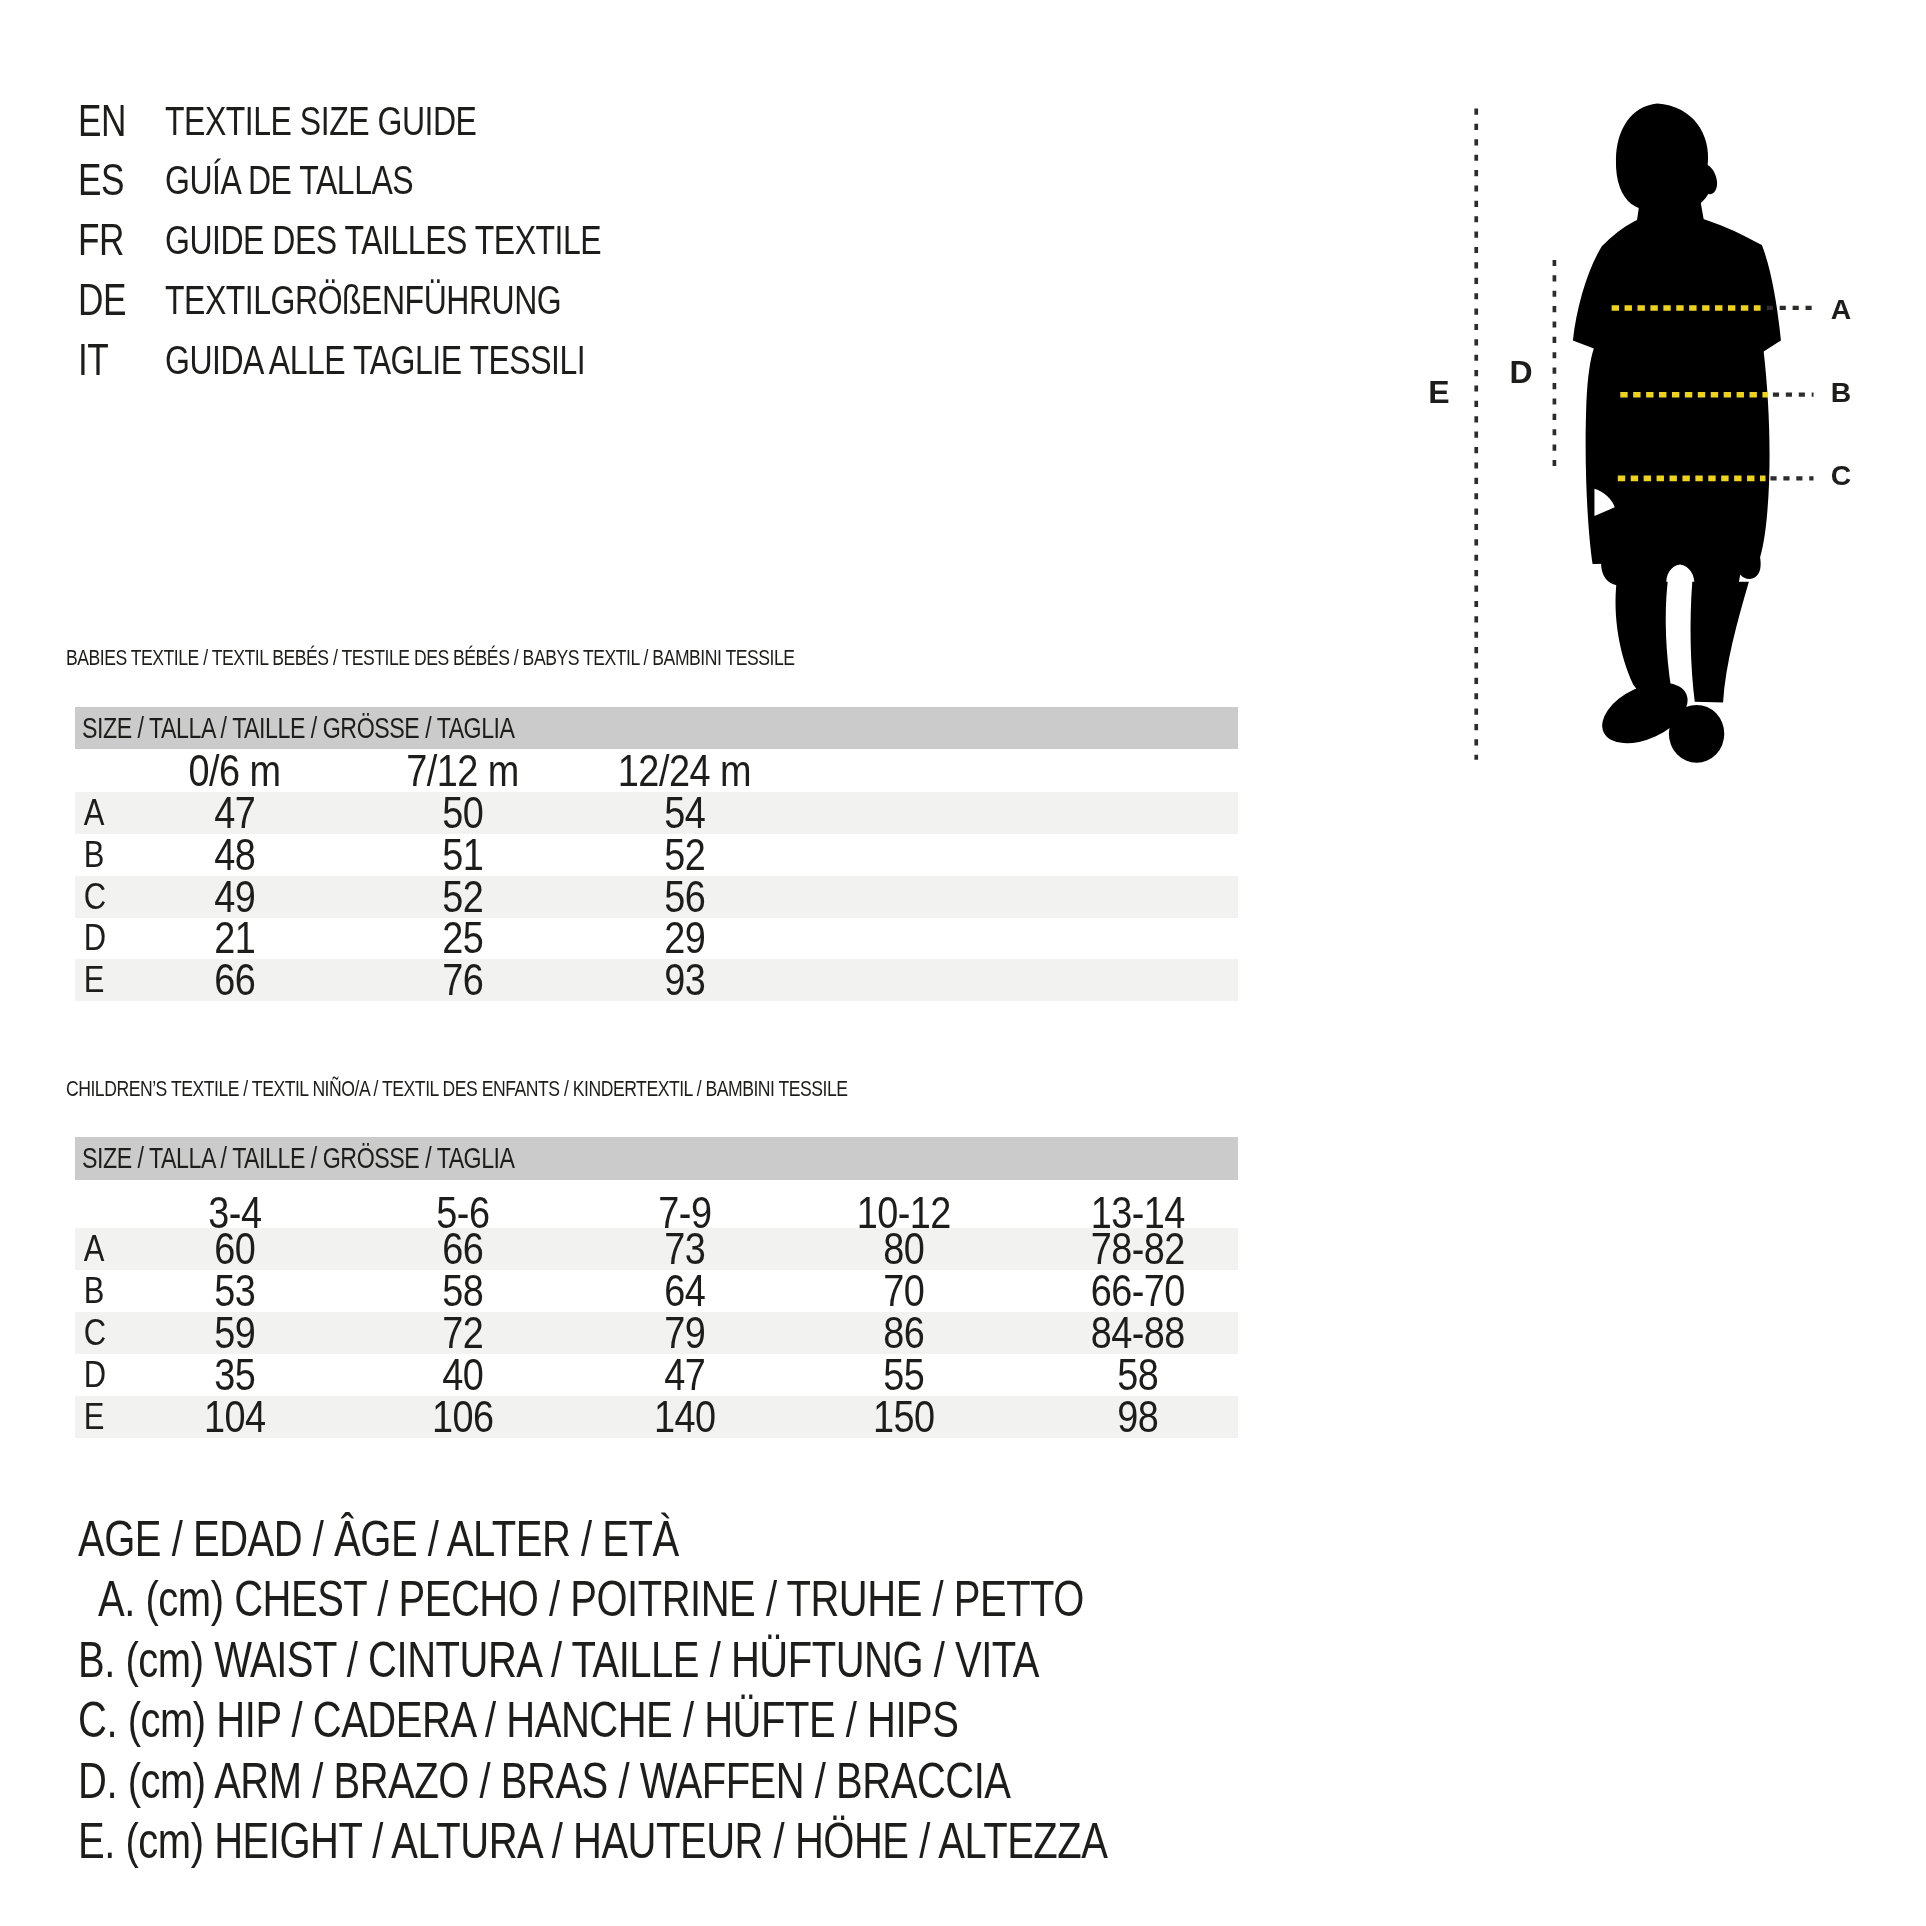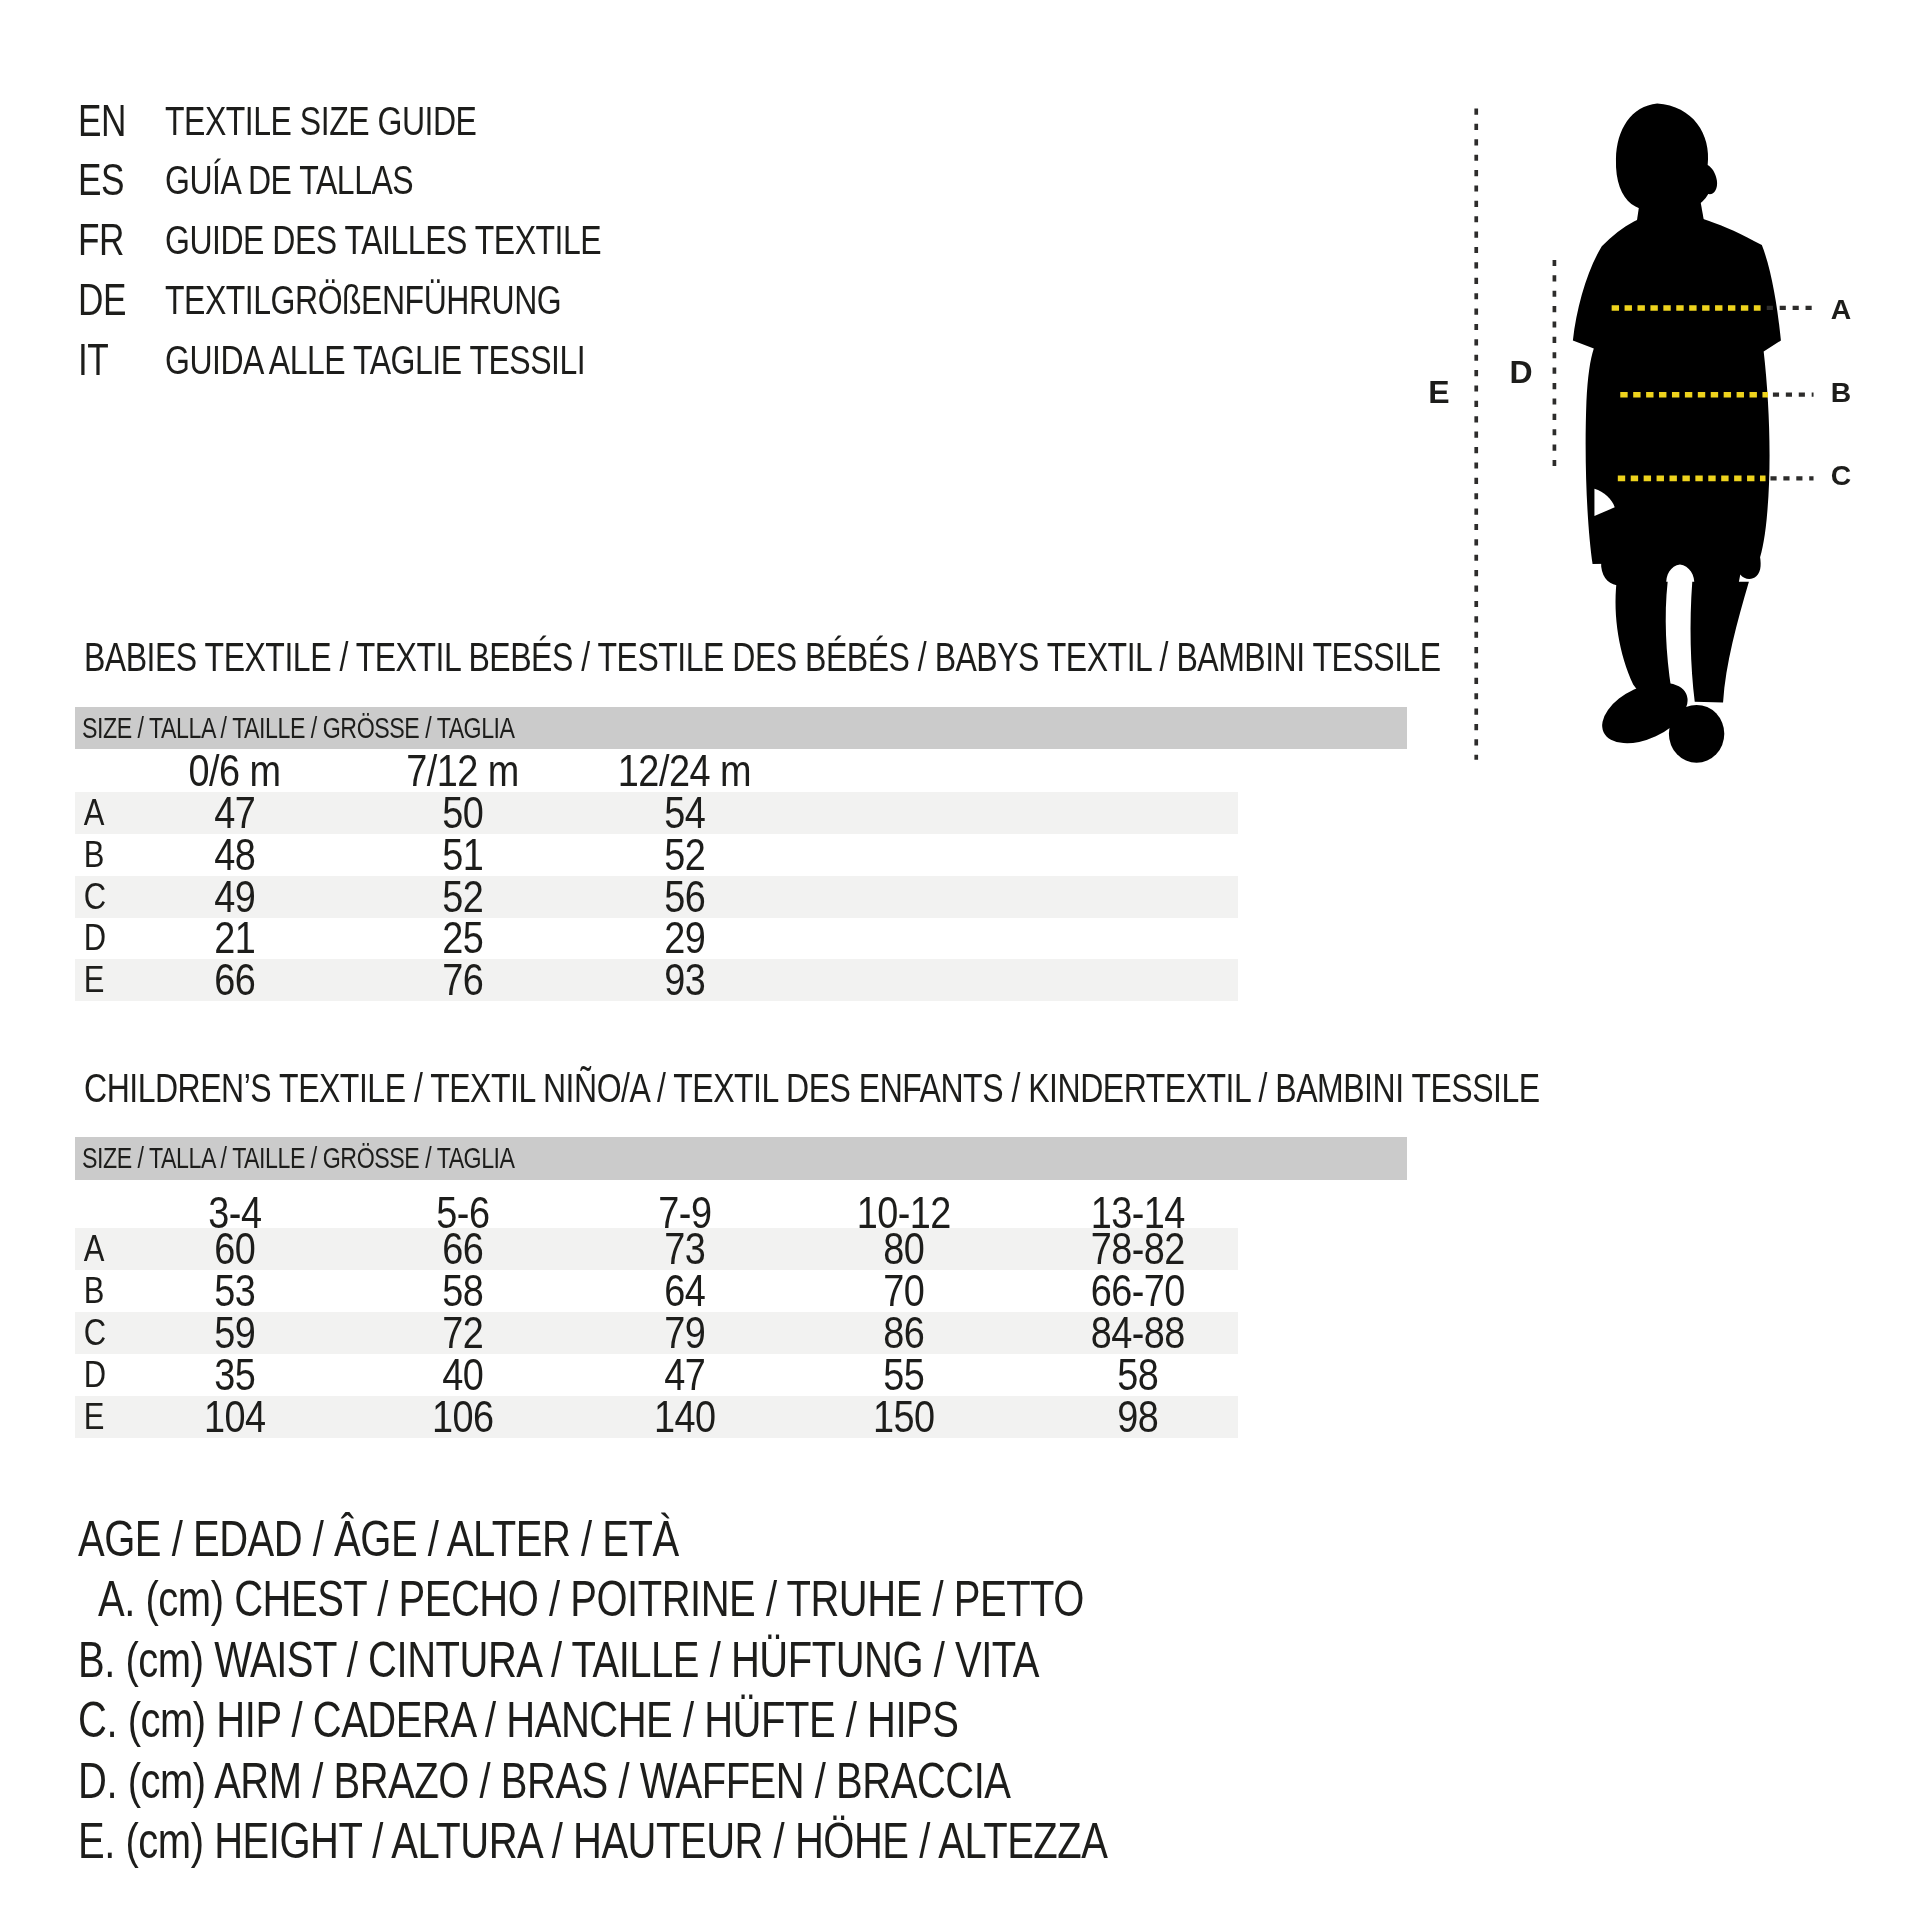--- a/index.html
+++ b/index.html
@@ -12,25 +12,25 @@
   .abs { position:absolute; }
   
   .cn  { display:inline-block; transform:scaleX(0.80); transform-origin:0 50%; white-space:nowrap; letter-spacing:-0.6px; }
   .cnc { display:inline-block; transform:scaleX(0.86); transform-origin:50% 50%; white-space:nowrap; letter-spacing:-0.6px; }
 
   
   .lang-code  { font-size:44px; line-height:44px; left:78px; }
   .lang-title { font-size:40px; line-height:44px; left:165px; }
 
   
-  .section-heading { font-size:40px; line-height:33px; left:84px; }
+  .section-heading { font-size:22px; line-height:33px; left:66px; }
 
   
   .size-bar {
-    left:75px; width:1332px; background:#cbcbcb;
+    left:75px; width:1163px; background:#cbcbcb;
     display:flex; align-items:center; padding-left:7.4px; box-sizing:border-box;
     font-size:29px;
   }
   .thead-row, .trow { left:75px; width:1163px; }
   .trow.stripe { background:#f2f2f1; }
   .cell {
     position:absolute; top:0; width:185px; height:100%;
     display:flex; align-items:center; justify-content:center;
     font-size:44px;
   }

